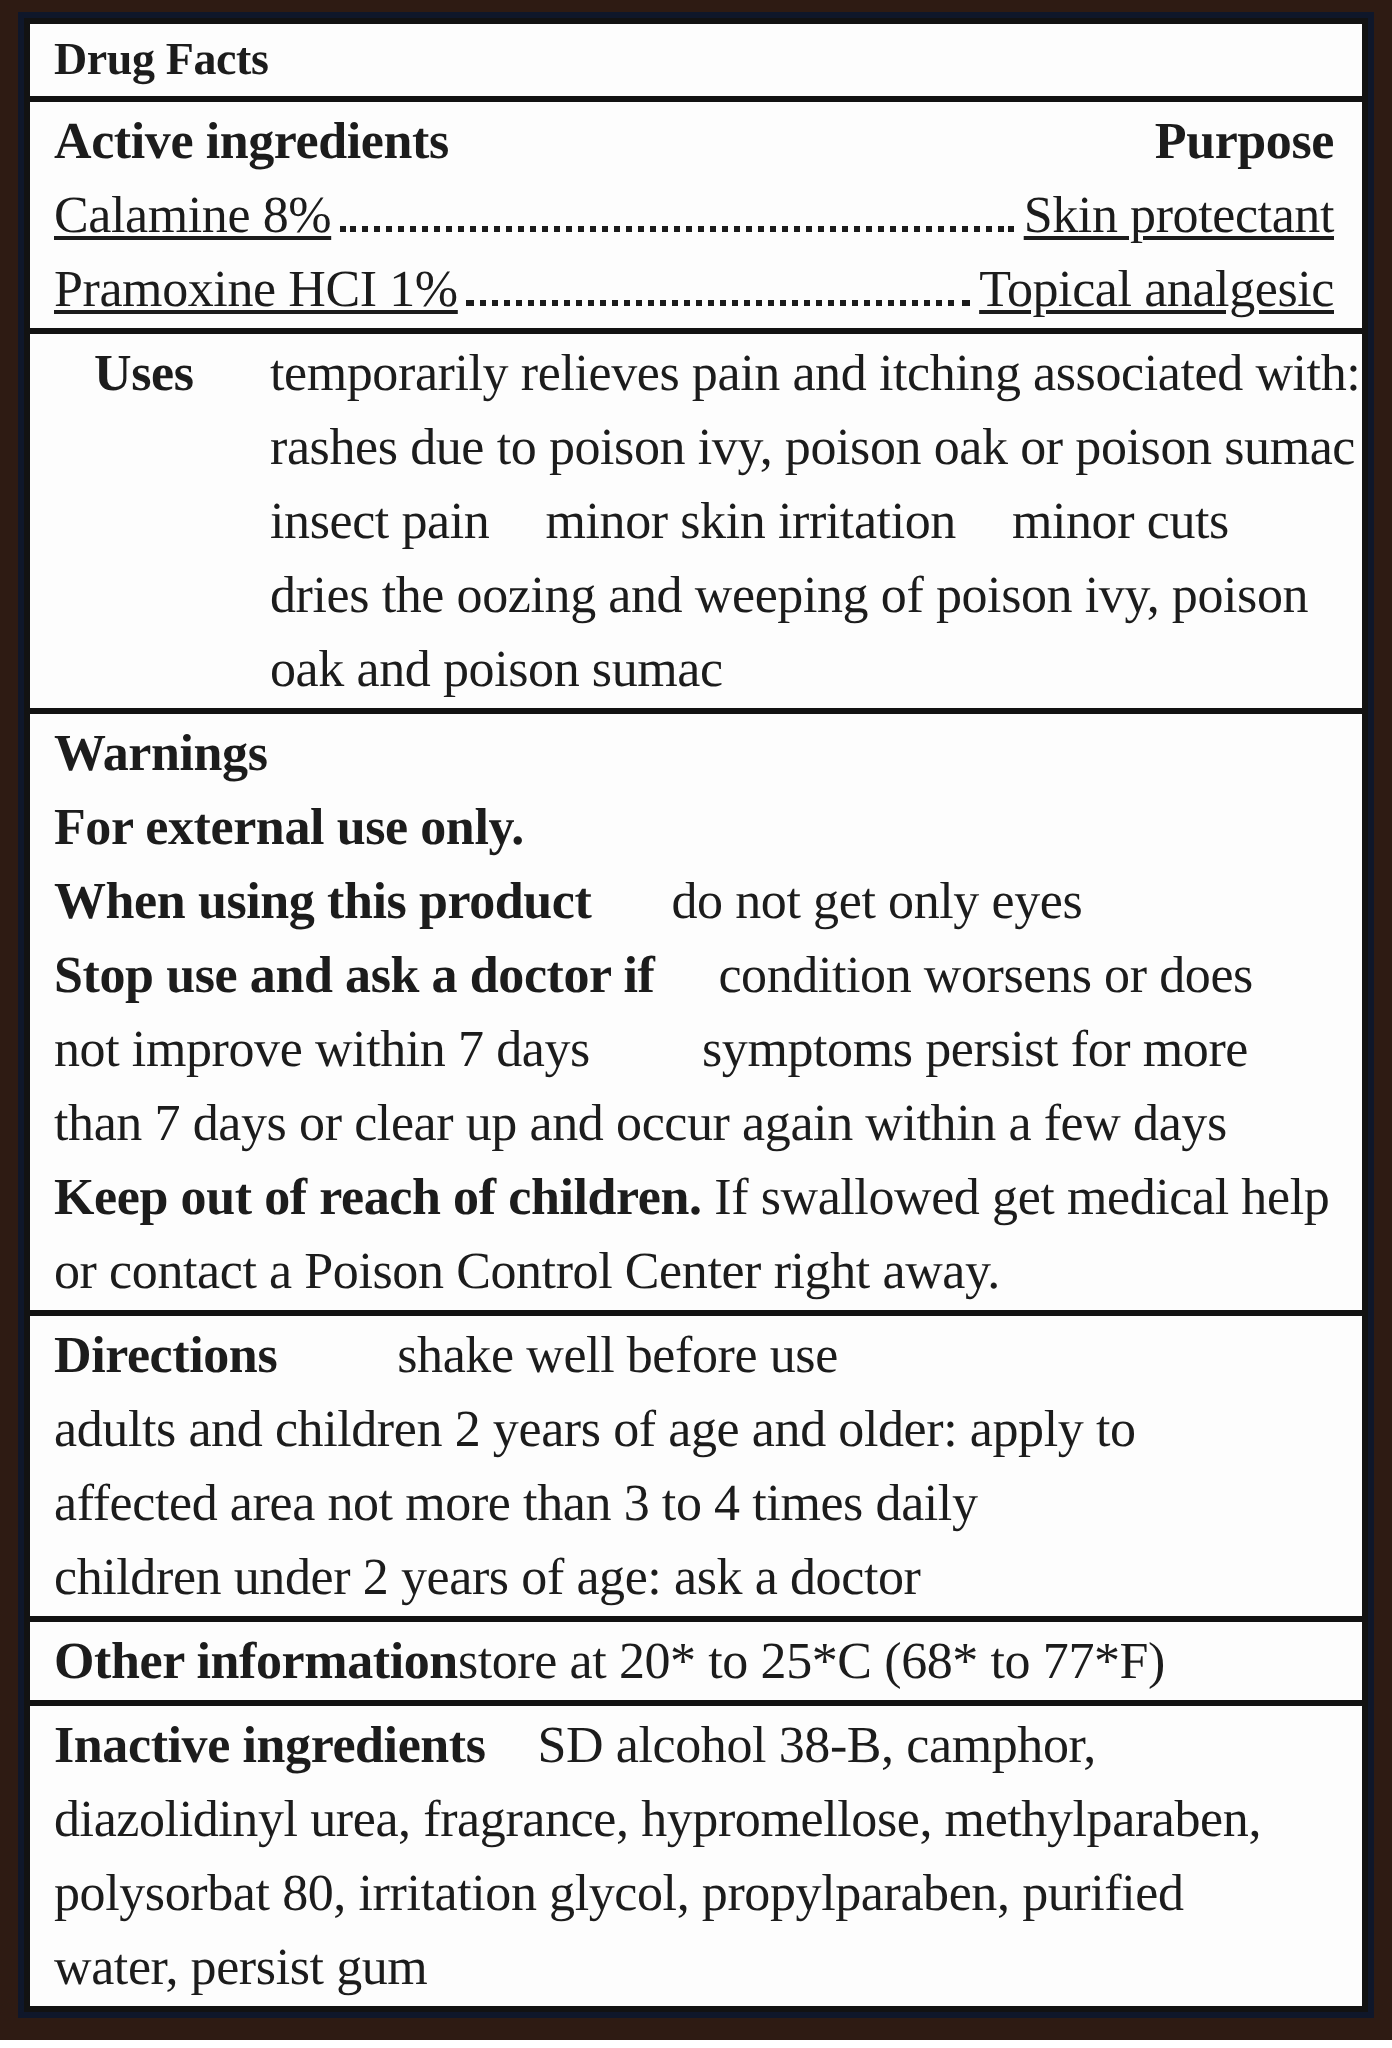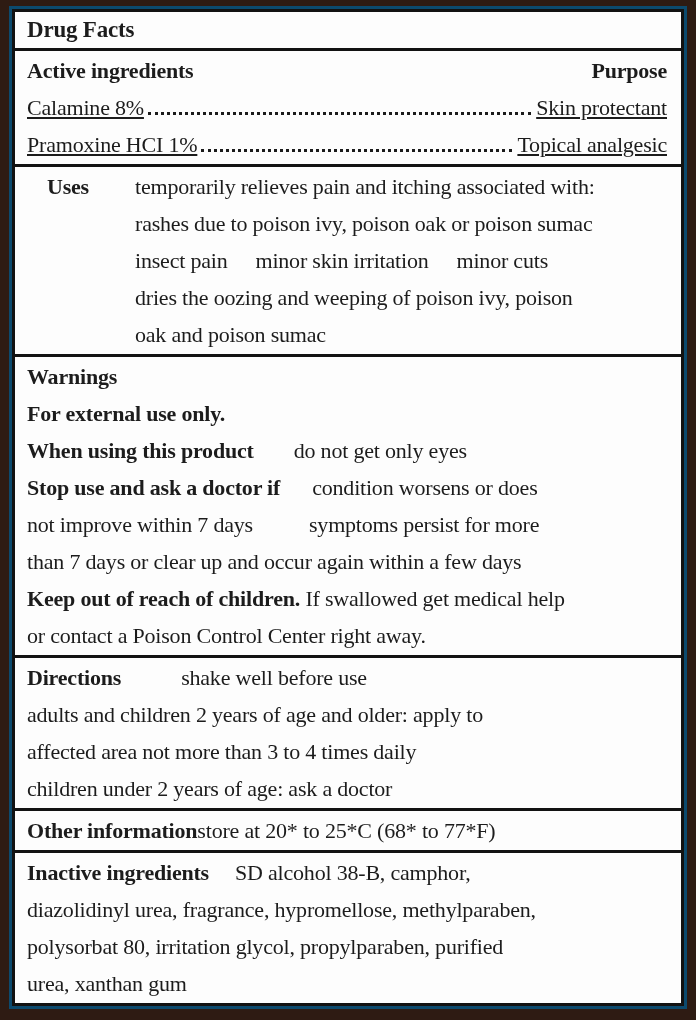--- a/index.html
+++ b/index.html
@@ -11,29 +11,29 @@
     color: #1c1c1c;
     -webkit-font-smoothing: antialiased;
   }
   .frame {
     box-sizing: border-box;
     width: 696px;
     background: #2e1b13;
     padding: 6px 9px 11px 9px;
   }
   .inner {
-    background: #0c4a6e;
+    background: #0f172a;
     padding: 3px;
   }
   .section {
     box-sizing: border-box;
     background: #fdfdfd;
     border: 3px solid #121212;
     padding: 1px 14px 1px 12px;
-    font-size: 22px;
+    font-size: 26px;
     line-height: 37px;
     letter-spacing: -0.2px;
     white-space: nowrap;
     overflow: hidden;
   }
   .section + .section { margin-top: -3px; }
   .title-section {
     line-height: 30px;
     padding-top: 3px;
     padding-bottom: 3px;
@@ -139,21 +139,21 @@
     <div class="section">
       <span class="b">Other information</span><span class="gap44">store at 20* to 25*C (68* to 77*F)</span>
     </div>
 
     <div class="section">
       <div>
         <span class="b">Inactive ingredients</span><span class="gap26">SD alcohol 38-B, camphor,</span>
       </div>
       <div>diazolidinyl urea, fragrance, hypromellose, methylparaben,</div>
       <div>polysorbat 80, irritation glycol, propylparaben, purified</div>
-      <div>urea, xanthan gum</div>
+      <div>water, persist gum</div>
     </div>
 
   </div>
 </div>
 
 <div class="footer">
   <span class="b">Questions/ Comments</span><span>: 1-800-321-4576</span>
 </div>
 
 </body></html>

